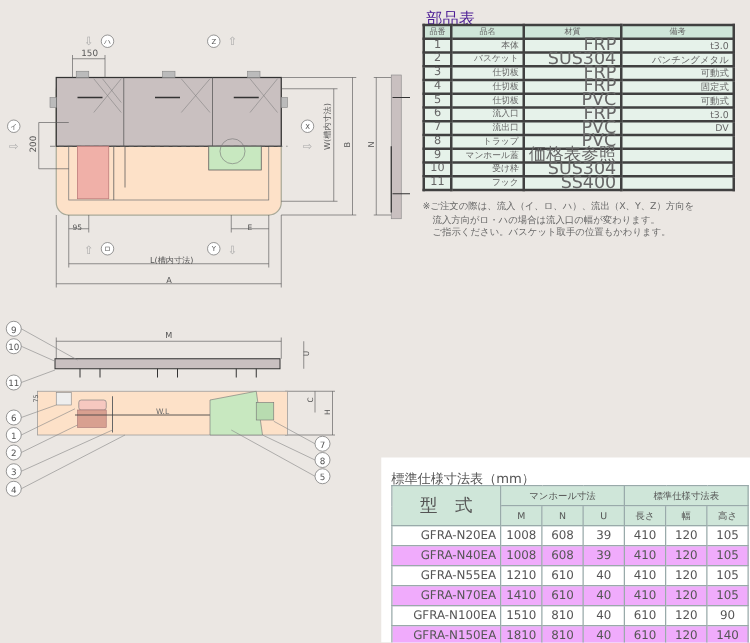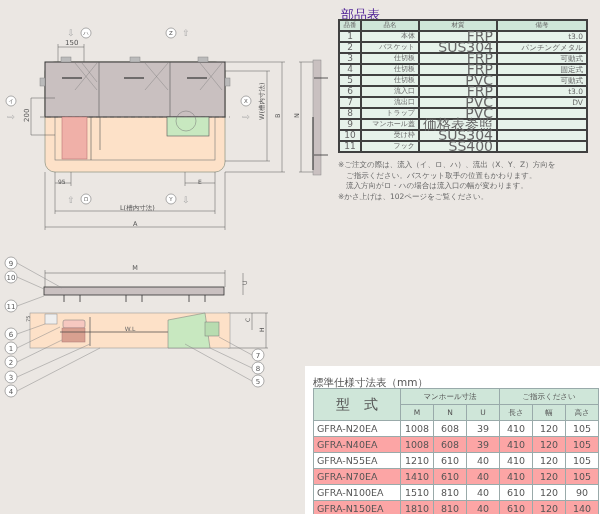--- a/index.html
+++ b/index.html
@@ -15,23 +15,23 @@
   table.parts td.name{width:50px;font-size:7px;}
   table.parts td.mat{width:60px;font-size:14px;margin-top:48px;}
   table.parts td.note{width:82px;font-size:7.5px;margin-top:20px;}
   .notes{left:338px;top:160px;font-size:7.5px;line-height:10.5px;color:#666;width:260px;}
   .notes .indent{padding-left:8px;}
   .std-title{left:313px;top:376px;font-size:10.5px;color:#555;}
   table.std{position:absolute;left:313px;top:388px;border-collapse:collapse;font-size:9.5px;background:#fff;}
   table.std td, table.std th{border:1px solid #9aa;height:15px;padding:0 3px;color:#555;font-weight:normal;}
   table.std th{background:#cfe6d9;font-size:7.5px;height:15px;}
   table.std th.model{font-size:14px;width:80px;margin-top:28px;}
-  table.std td.m{text-align:left;}
+  table.std td.m{text-align:right;}
   table.std td.n{text-align:center;width:26px;}
-  table.std tr.alt td{background:#fca5a5;}
+  table.std tr.alt td{background:#f0abfc;}
   .whitepanel{left:305px;top:366px;width:295px;height:148px;background:#fff;}
 </style>
 </head>
 <body>
 
 <svg class="abs" style="left:0;top:0" width="330" height="240" viewBox="0 0 330 240">
 
   <rect x="45" y="62" width="180" height="110" rx="10" fill="#fde1c8" stroke="#aa9" stroke-width="1"></rect>
   <rect x="55" y="70" width="160" height="90" fill="none" stroke="#777" stroke-width="0.6"></rect>
 
@@ -289,33 +289,32 @@
         <td class="no">11</td>
         <td class="name">フック</td>
         <td class="mat">SS400</td>
         <td class="note"></td>
       </tr>
 </tbody>
   </table>
 
 <div class="abs notes">
   <div>※ご注文の際は、流入（イ、ロ、ハ）、流出（X、Y、Z）方向を</div>
+  <div class="indent">流入方向がロ・ハの場合は流入口の幅が変わります。</div>
   <div class="indent">ご指示ください。バスケット取手の位置もかわります。</div>
-  <div class="indent">流入方向がロ・ハの場合は流入口の幅が変わります。</div>
-  <div>※かさ上げは、102ページをご覧ください。</div>
 </div>
 
 <div class="abs whitepanel"></div>
 <div class="abs std-title">標準仕様寸法表（mm）</div>
 <table class="std">
   <tbody>
       <tr>
     <th class="model" rowspan="2">型　式</th>
     <th colspan="3">マンホール寸法</th>
-    <th colspan="3">ご指示ください</th>
+    <th colspan="3">標準仕様寸法表</th>
   </tr>
   <tr>
     <th>M</th>
     <th>N</th>
     <th>U</th>
     <th>長さ</th>
     <th>幅</th>
     <th>高さ</th>
   </tr>
   <tr>

